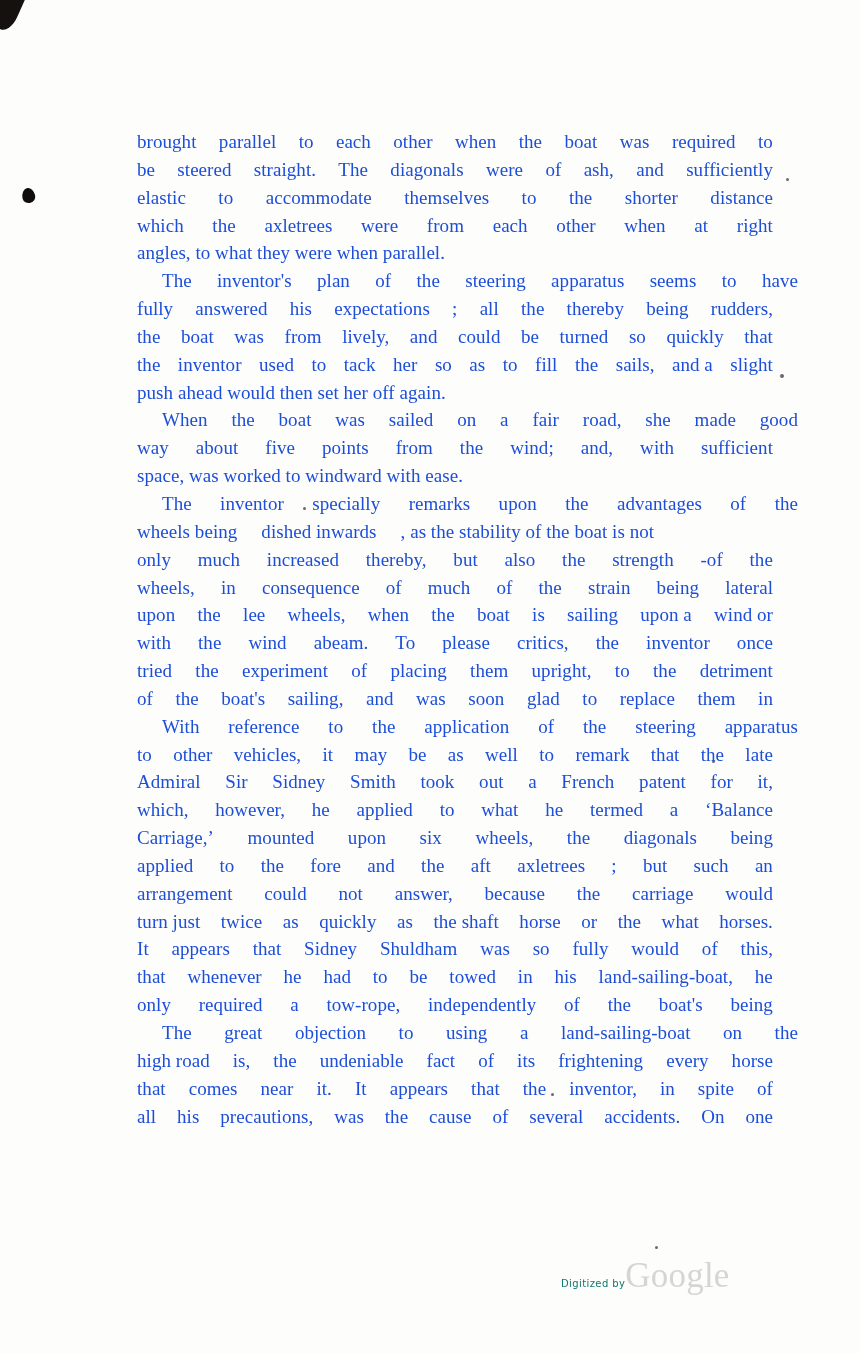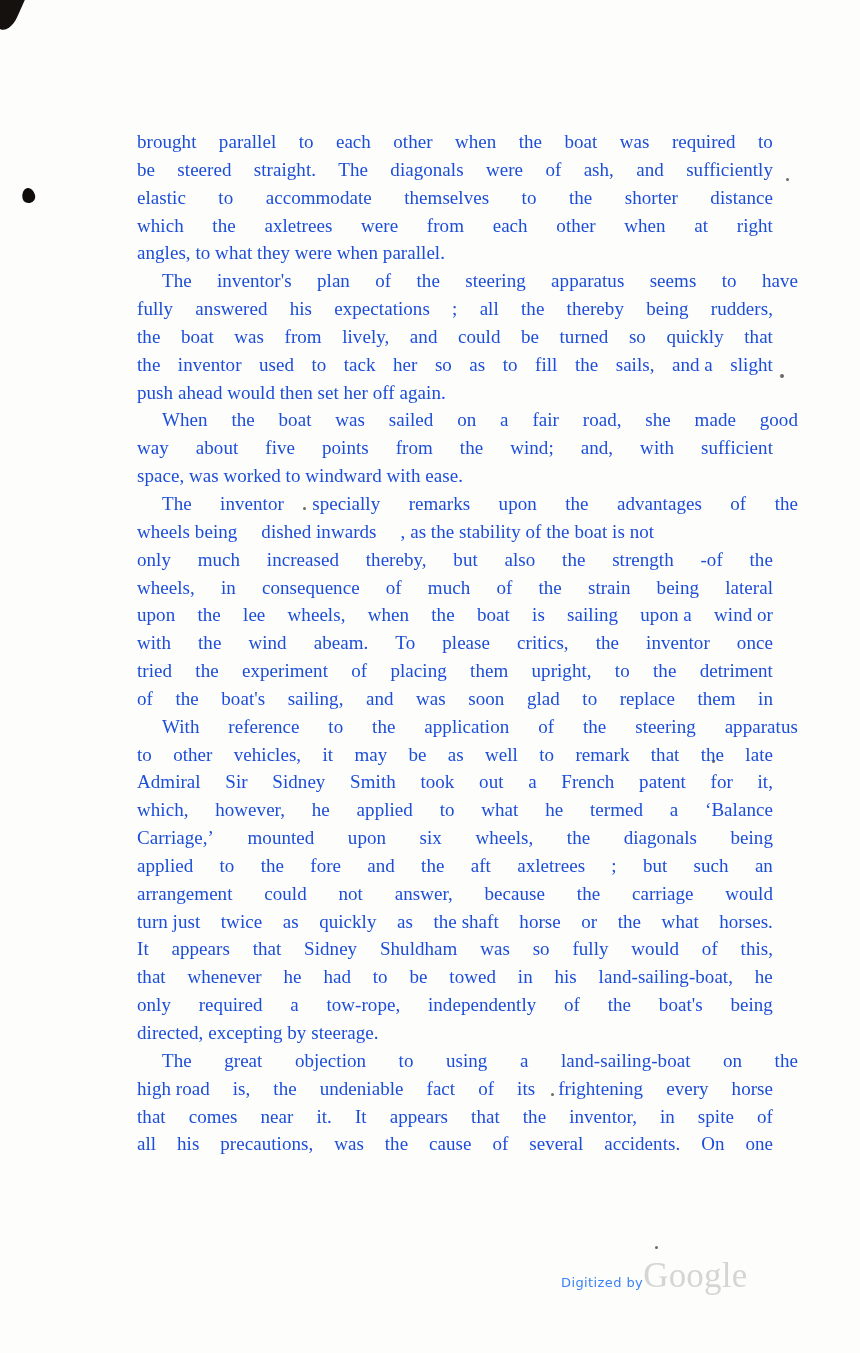--- a/index.html
+++ b/index.html
@@ -111,22 +111,22 @@
     position: absolute;
     left: 561px;
     top: 1256px;
     height: 44px;
     display: flex;
     align-items: baseline;
     user-select: none;
   }
   #wm-digitized {
     font-family: "DejaVu Sans", sans-serif;
-    font-size: 13px;
-    color: #3b82f6;
+    font-size: 10px;
+    color: #0f766e;
     letter-spacing: 0.4px;
   }
   #wm-google {
     font-family: "Liberation Serif", serif;
     font-size: 35px;
     color: #d5d5d5;
     margin-left: 0;
     letter-spacing: 0.2px;
   }
 </style>
@@ -562,23 +562,20 @@
           <span class="lw">a</span>
           <span class="lw">tow-rope,</span>
           <span class="lw">independently</span>
           <span class="lw">of</span>
           <span class="lw">the</span>
           <span class="lw">boat's</span>
           <span class="lw">being</span>
         </div>
       </div>
       <div class="text-line">
-        <div class="last">directed, excepting by steerage.</div>
-      </div>
-      <div class="text-line">
         <div class="just indent">
           <span class="lw">The</span>
           <span class="lw">great</span>
           <span class="lw">objection</span>
           <span class="lw">to</span>
           <span class="lw">using</span>
           <span class="lw">a</span>
           <span class="lw">land-sailing-boat</span>
           <span class="lw">on</span>
           <span class="lw">the</span>

